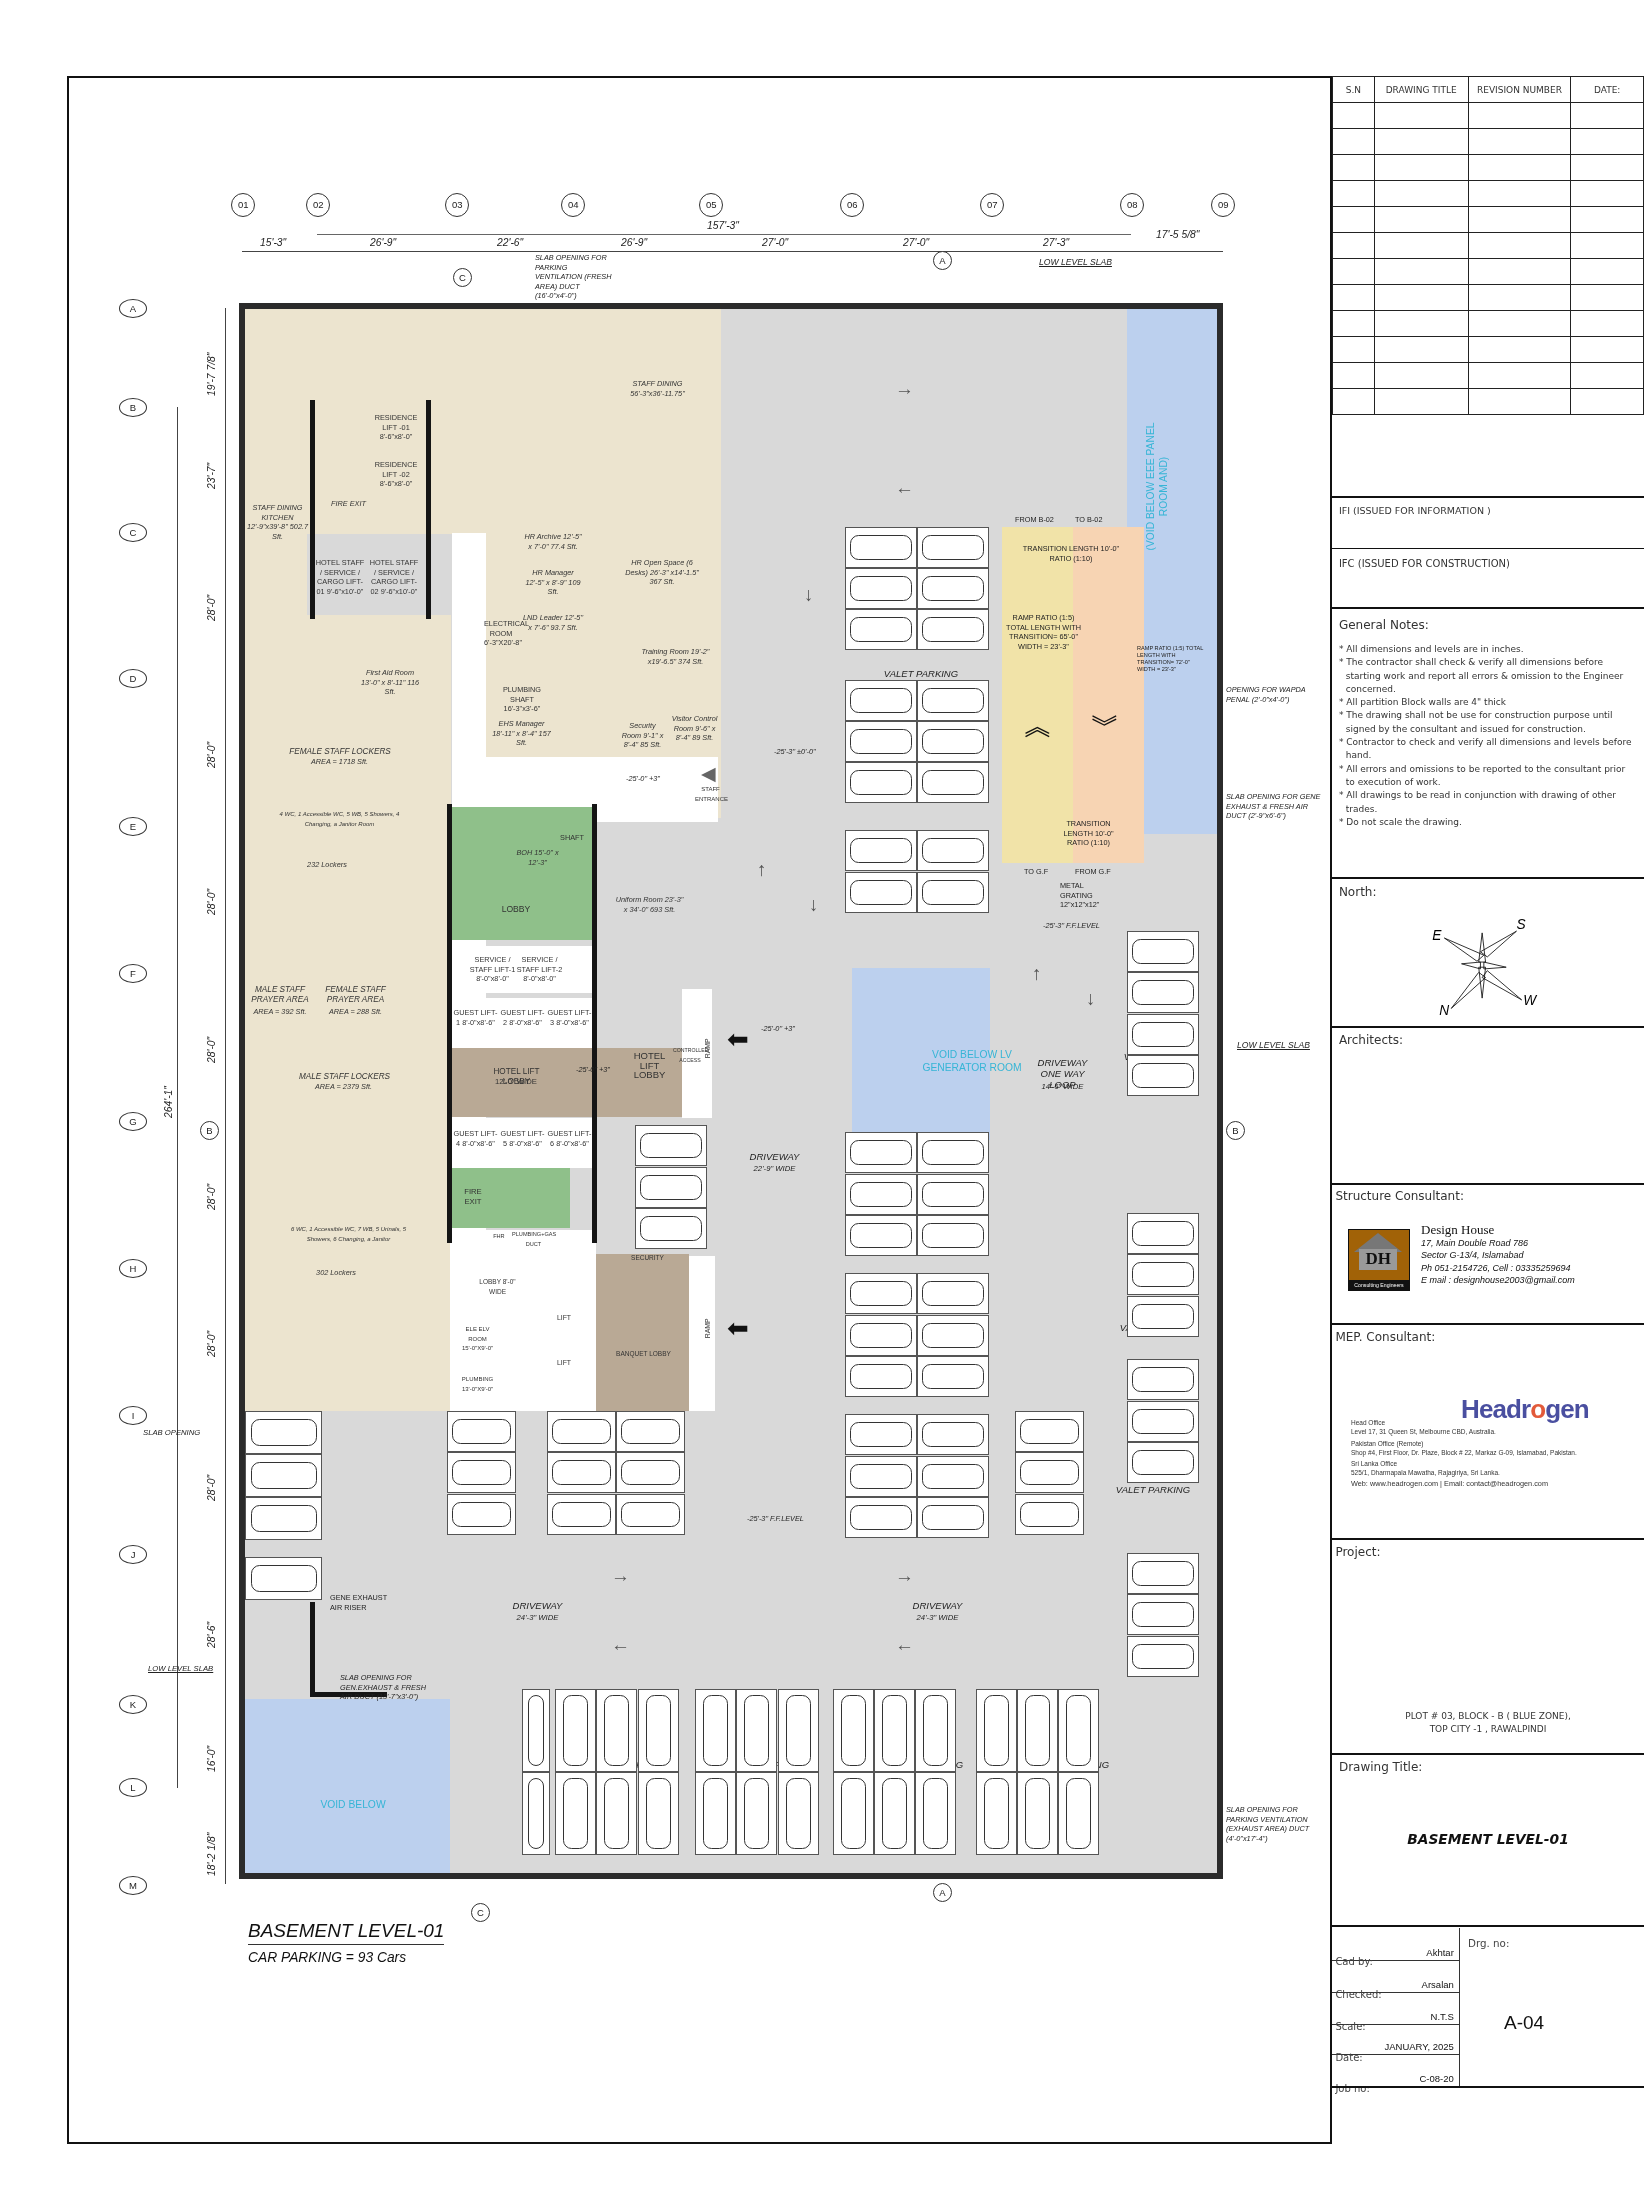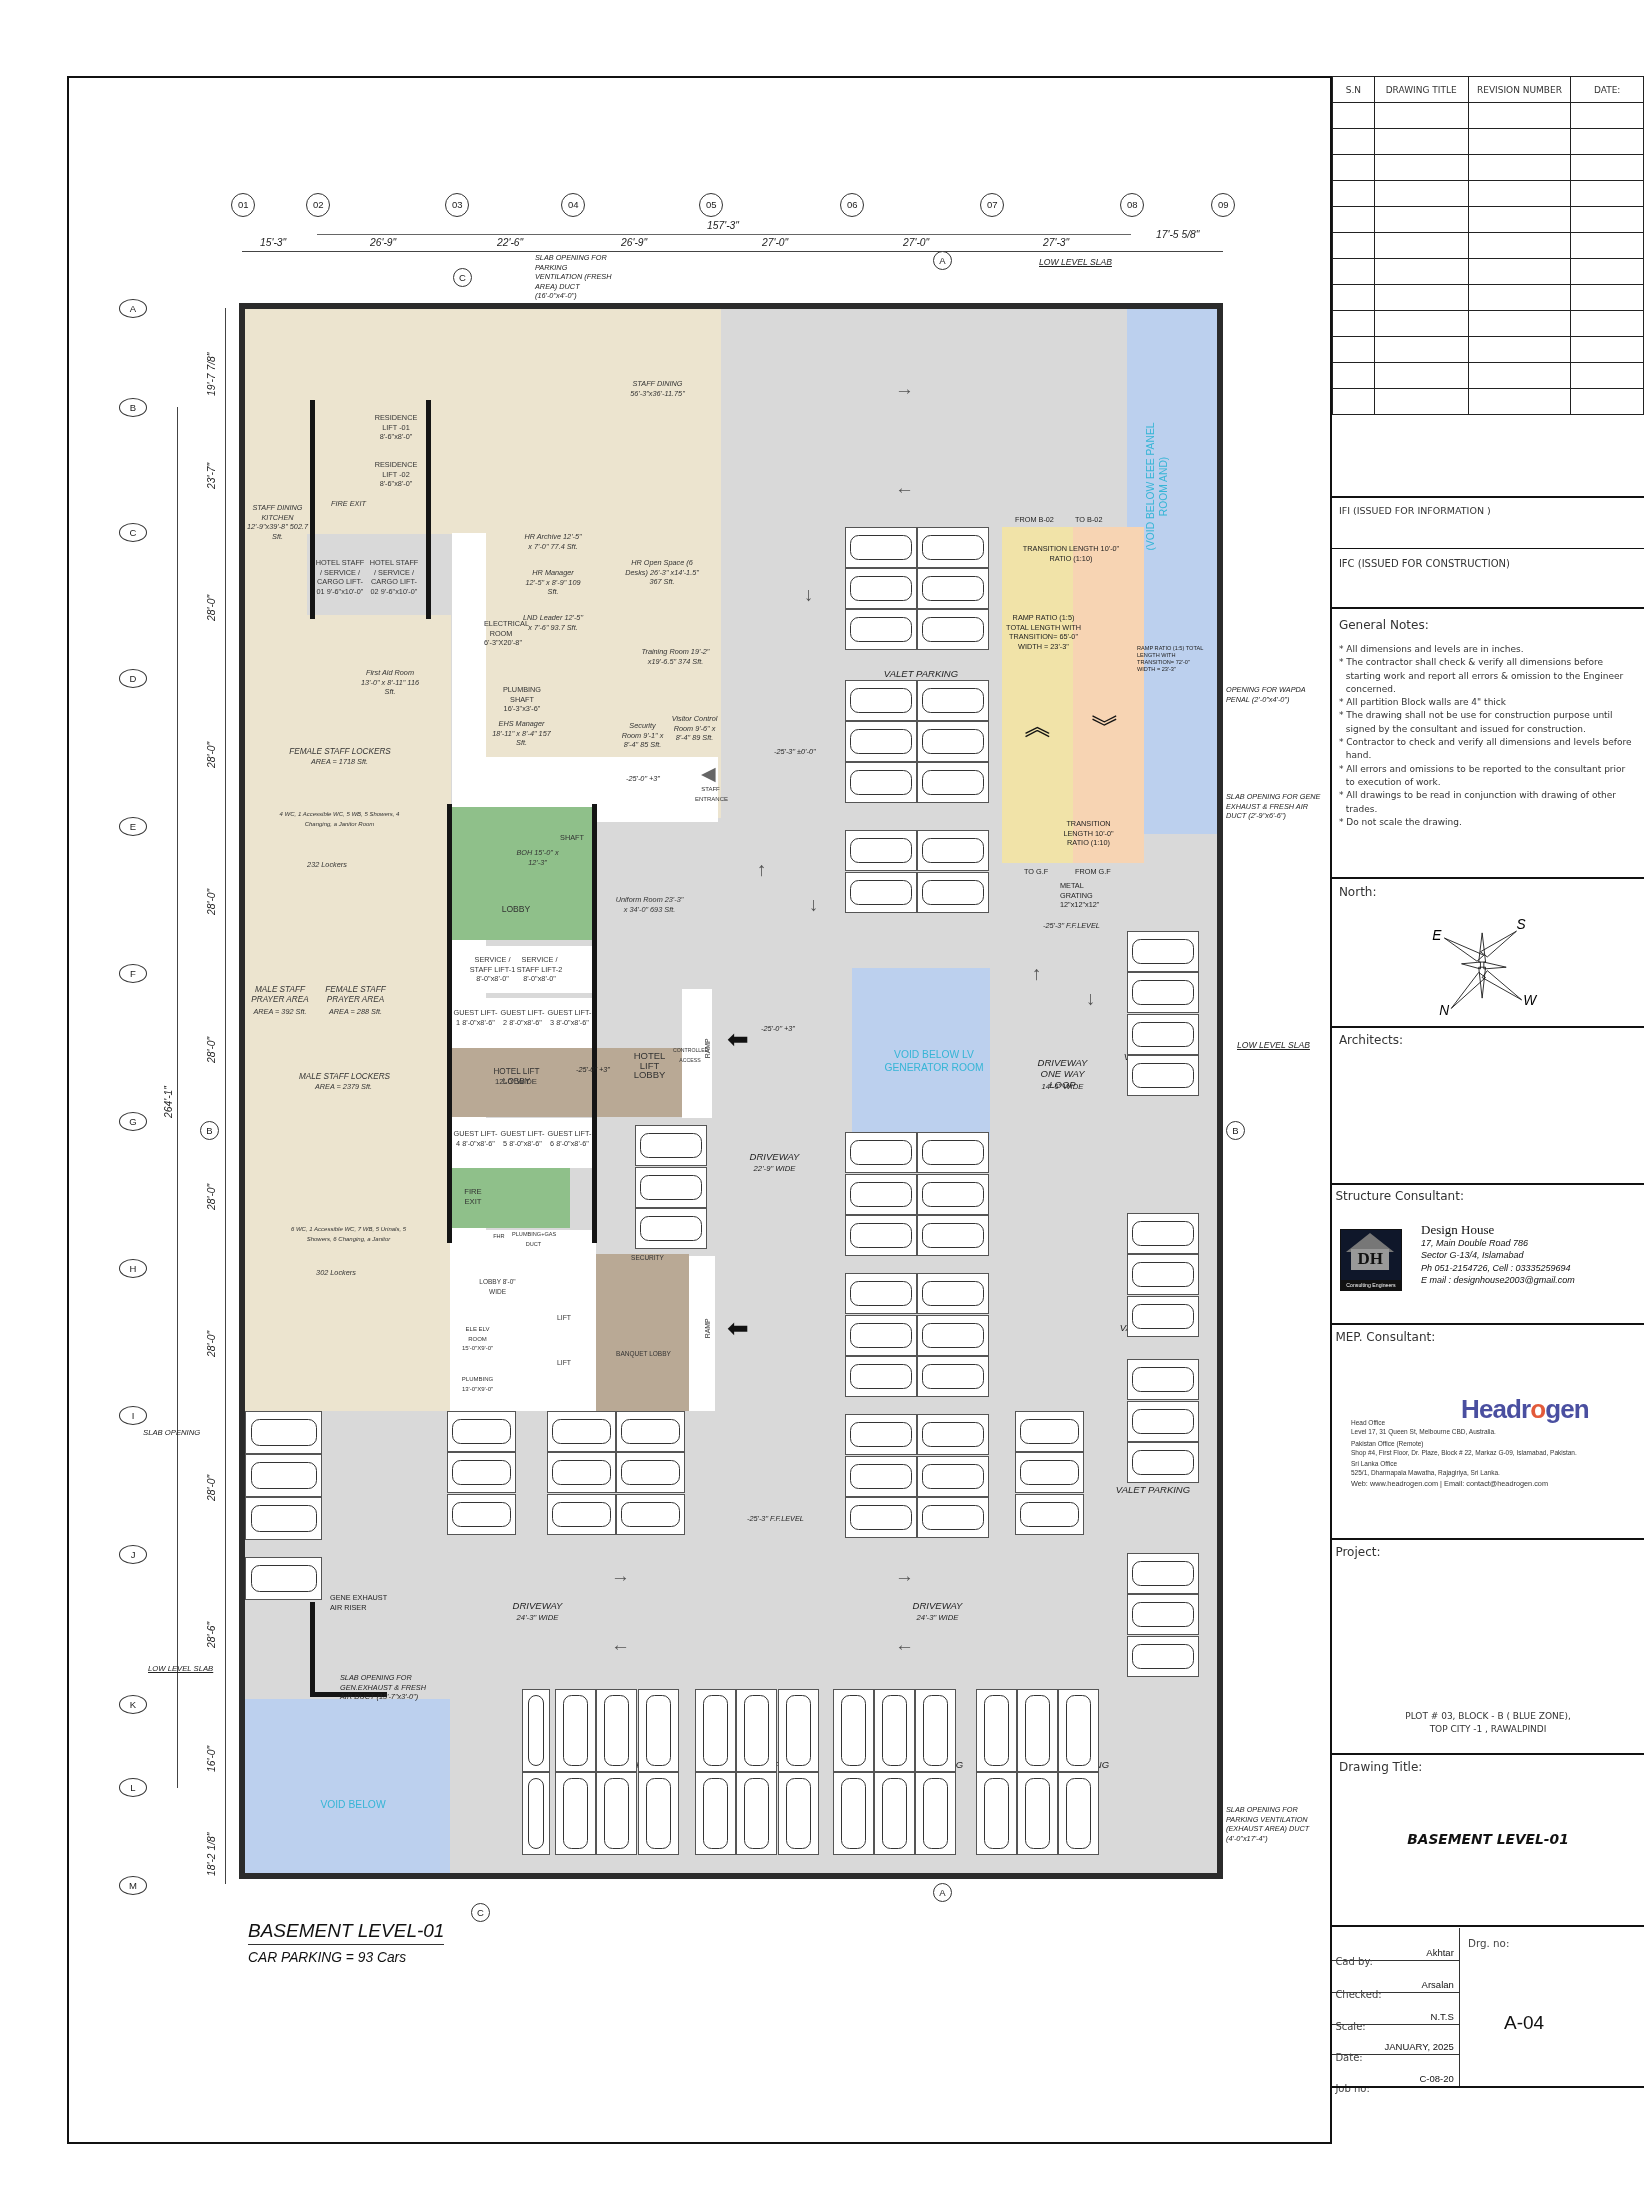--- a/index.html
+++ b/index.html
@@ -10,21 +10,21 @@
   .tb{position:absolute;left:1330px;top:76px;width:315px;height:2068px;border-left:2.6px solid #111;box-sizing:border-box;background:#fff;}
   .tb .sec{position:absolute;left:0;width:312px;border-bottom:2.6px solid #111;box-sizing:border-box;}
   .tb .label{position:absolute;left:6.9px;top:5.2px;font-size:12px;color:#333;font-family:"DejaVu Sans",sans-serif;}
   table.rev{border-collapse:collapse;width:312px;font-family:"DejaVu Sans",sans-serif;}
   table.rev td,table.rev th{border:1.3px solid #222;height:25px;font-size:9px;font-weight:normal;color:#333;padding:0 3.4px;text-align:center;}
   .notes{position:absolute;left:6.9px;top:34px;font-size:9px;line-height:13.3px;color:#333;font-family:"DejaVu Sans",sans-serif;width:293px;}
   .notes div{padding-left:6.9px;text-indent:-6.9px;}
   .ara{position:absolute;left:45px;top:60px;width:169px;height:131px;border:0.9px solid #888;background:#fff;}
   .ara .logo{position:absolute;left:5.2px;top:5.2px;width:158px;height:76px;background:#5e716d;color:#eef;font-size:50px;font-weight:100;letter-spacing:5.2px;text-align:right;line-height:102px;padding-right:8.6px;box-sizing:border-box;overflow:hidden;font-family:"DejaVu Sans",sans-serif;}
   .ara .txt{position:absolute;left:5.2px;top:84px;width:160px;font-size:6.5px;line-height:10px;color:#444;font-family:"DejaVu Sans",sans-serif;}
-  .dh-logo{position:absolute;left:8px;top:126px;width:60px;height:60px;border:1.7px solid #111;background:#0f172a;}
+  .dh-logo{position:absolute;left:16px;top:126px;width:60px;height:60px;border:1.7px solid #111;background:#a16207;}
   .dh-text{position:absolute;left:89px;top:120px;font-size:9px;line-height:12.5px;font-style:italic;color:#111;}
   .dh-text .nm{font-family:"Liberation Serif",serif;font-style:normal;font-size:13px;}
   .mep-logo{position:absolute;left:129px;top:69px;font-size:26px;font-weight:bold;color:#4a4fa0;font-family:"Liberation Sans",sans-serif;letter-spacing:-0.9px;}
   .mep-logo span{color:#e25a3a;}
   .mep-text{position:absolute;left:19px;top:93px;width:284px;font-size:6.5px;line-height:9px;color:#333;}
   .mep-text .web{font-size:7.3px;margin-top:1.7px;}
   .rotana{position:absolute;left:43px;top:48px;width:172px;height:115px;background:#1e5b9a;color:#fff;}
   .rotana .sig{position:absolute;right:22.4px;top:13.8px;font-size:9.5px;font-family:"Liberation Serif",serif;}
   .rotana .main{position:absolute;left:17px;top:24px;font-size:34px;font-family:"Liberation Serif",serif;letter-spacing:0.9px;}
   .rotana .isl{position:absolute;right:22.4px;top:71px;font-size:9.5px;font-family:"Liberation Serif",serif;}
@@ -248,21 +248,21 @@
   <div class="note" style="left:1005px;top:613px;width:77px;text-align:center;font-style:normal;">RAMP RATIO (1:5) TOTAL LENGTH WITH TRANSITION= 65'-0" WIDTH = 23'-3"</div>
   <div class="note" style="left:1024px;top:721px;font-size:29px;font-style:normal;color:#111;">︽</div>
   <div class="note" style="left:1091px;top:721px;font-size:29px;font-style:normal;color:#111;">︾</div>
   <div class="note" style="left:1054px;top:819px;width:69px;text-align:center;font-style:normal;">TRANSITION LENGTH 10'-0" RATIO (1:10)</div>
   <div class="note" style="left:1024px;top:867px;font-style:normal;">TO G.F</div>
   <div class="note" style="left:1075px;top:867px;font-style:normal;">FROM G.F</div>
   <div class="note" style="left:1060px;top:881px;width:52px;font-style:normal;">METAL GRATING 12"x12"x12"</div>
   <div class="note" style="left:1137px;top:645px;width:69px;font-size:5.6px;line-height:6.9px;font-style:normal;">RAMP RATIO (1:5) TOTAL LENGTH WITH TRANSITION= 72'-0" WIDTH = 23'-3"</div>
 
   <div class="void-lbl" style="left:1144px;top:551px;width:129px;transform:rotate(-90deg);transform-origin:left top;">(VOID BELOW EEE PANEL ROOM AND)</div>
-  <div class="void-lbl" style="left:874px;top:1048px;width:120px;">VOID BELOW LV GENERATOR ROOM</div>
+  <div class="void-lbl" style="left:912px;top:1048px;width:120px;">VOID BELOW LV GENERATOR ROOM</div>
   <div class="void-lbl" style="left:310px;top:1798px;width:86px;">VOID BELOW</div>
 
   <div class="note" style="left:535px;top:253px;width:77px;">SLAB OPENING FOR PARKING VENTILATION (FRESH AREA) DUCT (16'-0"x4'-0")</div>
   <div class="note" style="left:1039px;top:258px;font-size:8.6px;text-decoration:underline;">LOW LEVEL SLAB</div>
   <div class="note" style="left:1226px;top:685px;width:95px;">OPENING FOR WAPDA PENAL (2'-0"x4'-0")</div>
   <div class="note" style="left:1226px;top:792px;width:95px;">SLAB OPENING FOR GENE EXHAUST &amp; FRESH AIR DUCT (2'-9"x6'-6")</div>
   <div class="note" style="left:1237px;top:1041px;font-size:8.6px;text-decoration:underline;">LOW LEVEL SLAB</div>
   <div class="note" style="left:143px;top:1428px;font-size:7.7px;">SLAB OPENING</div>
   <div class="note" style="left:330px;top:1593px;width:60px;font-style:normal;">GENE EXHAUST AIR RISER</div>
   <div class="note" style="left:148px;top:1664px;font-size:7.7px;text-decoration:underline;">LOW LEVEL SLAB</div>

